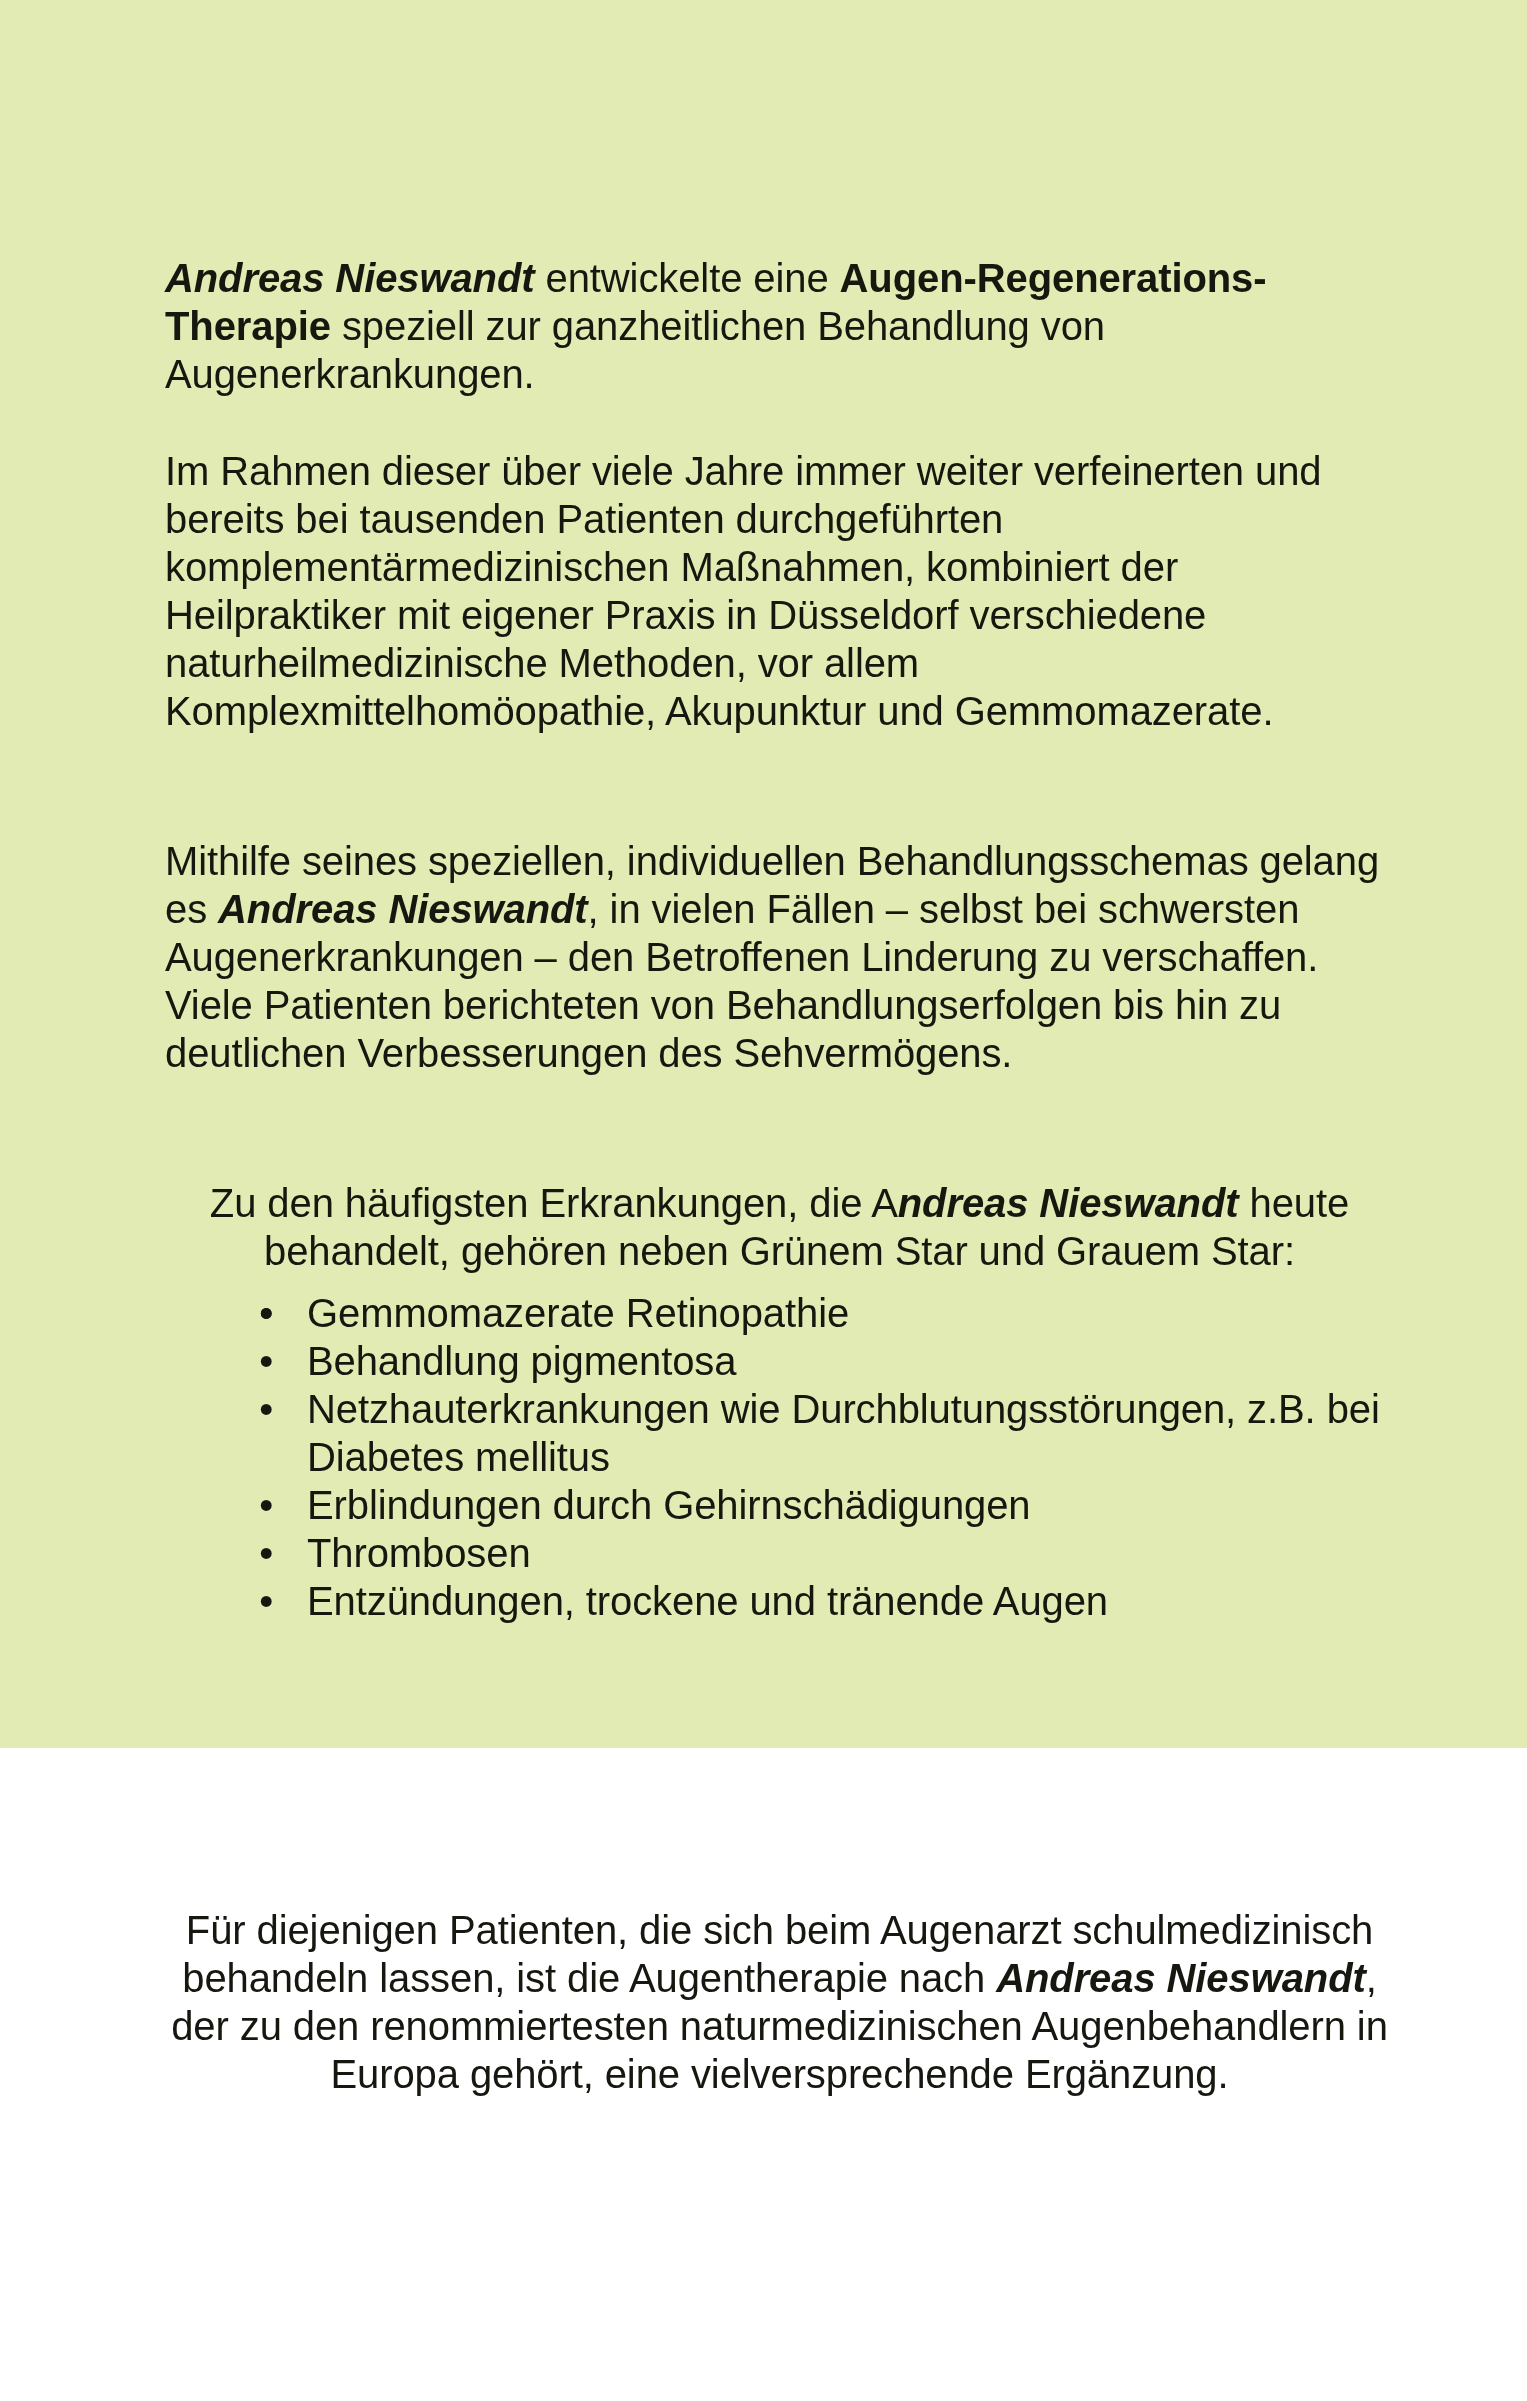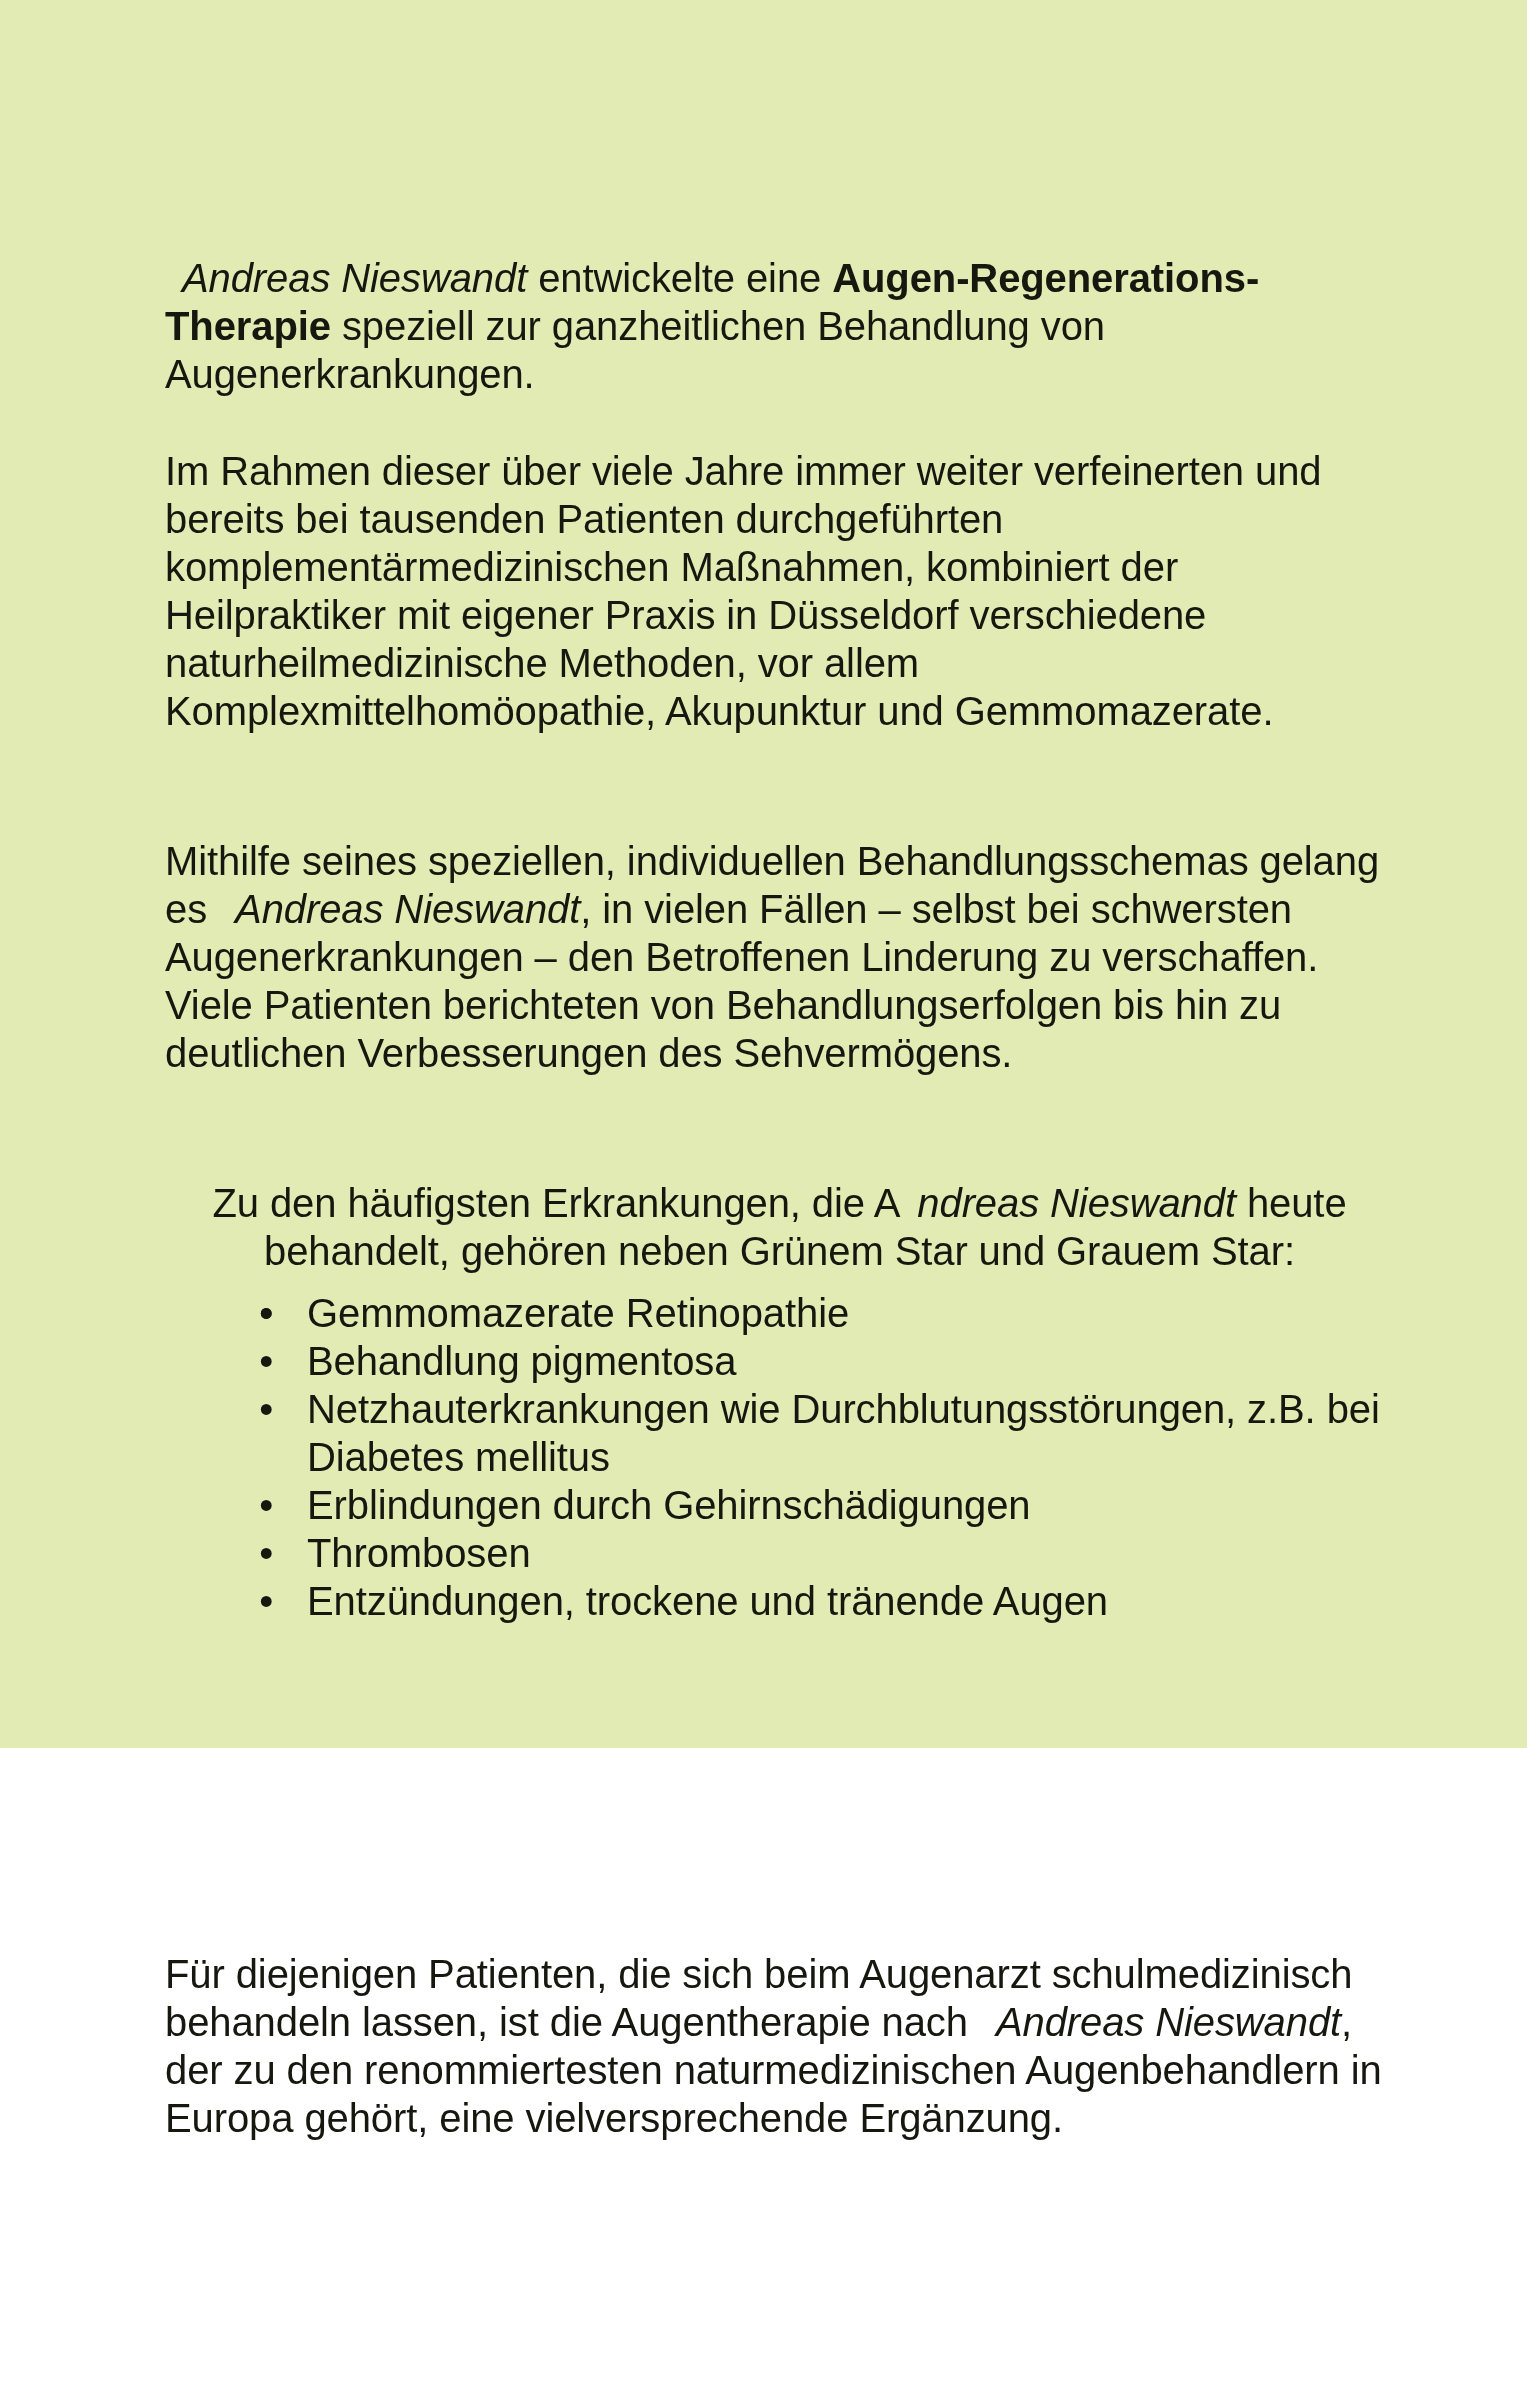--- a/index.html
+++ b/index.html
@@ -74,27 +74,27 @@
     line-height: 48px;
   }
   .bullets li .dot {
     position: absolute;
     left: 9.2px;
     top: 0;
     font-size: 40px;
     line-height: 48px;
   }
   .closing {
-    top: 1910px;
+    top: 1866px;
     color: #141414;
+    text-align: center;
   }
   em.name {
     font-style: italic;
-    font-weight: 400;
-    margin-left: 17px;
+    font-weight: 700;
   }
   strong.th {
     font-weight: 700;
     font-style: normal;
   }
   .nm-lead {
     font-style: normal;
   }
 </style>
 </head>

